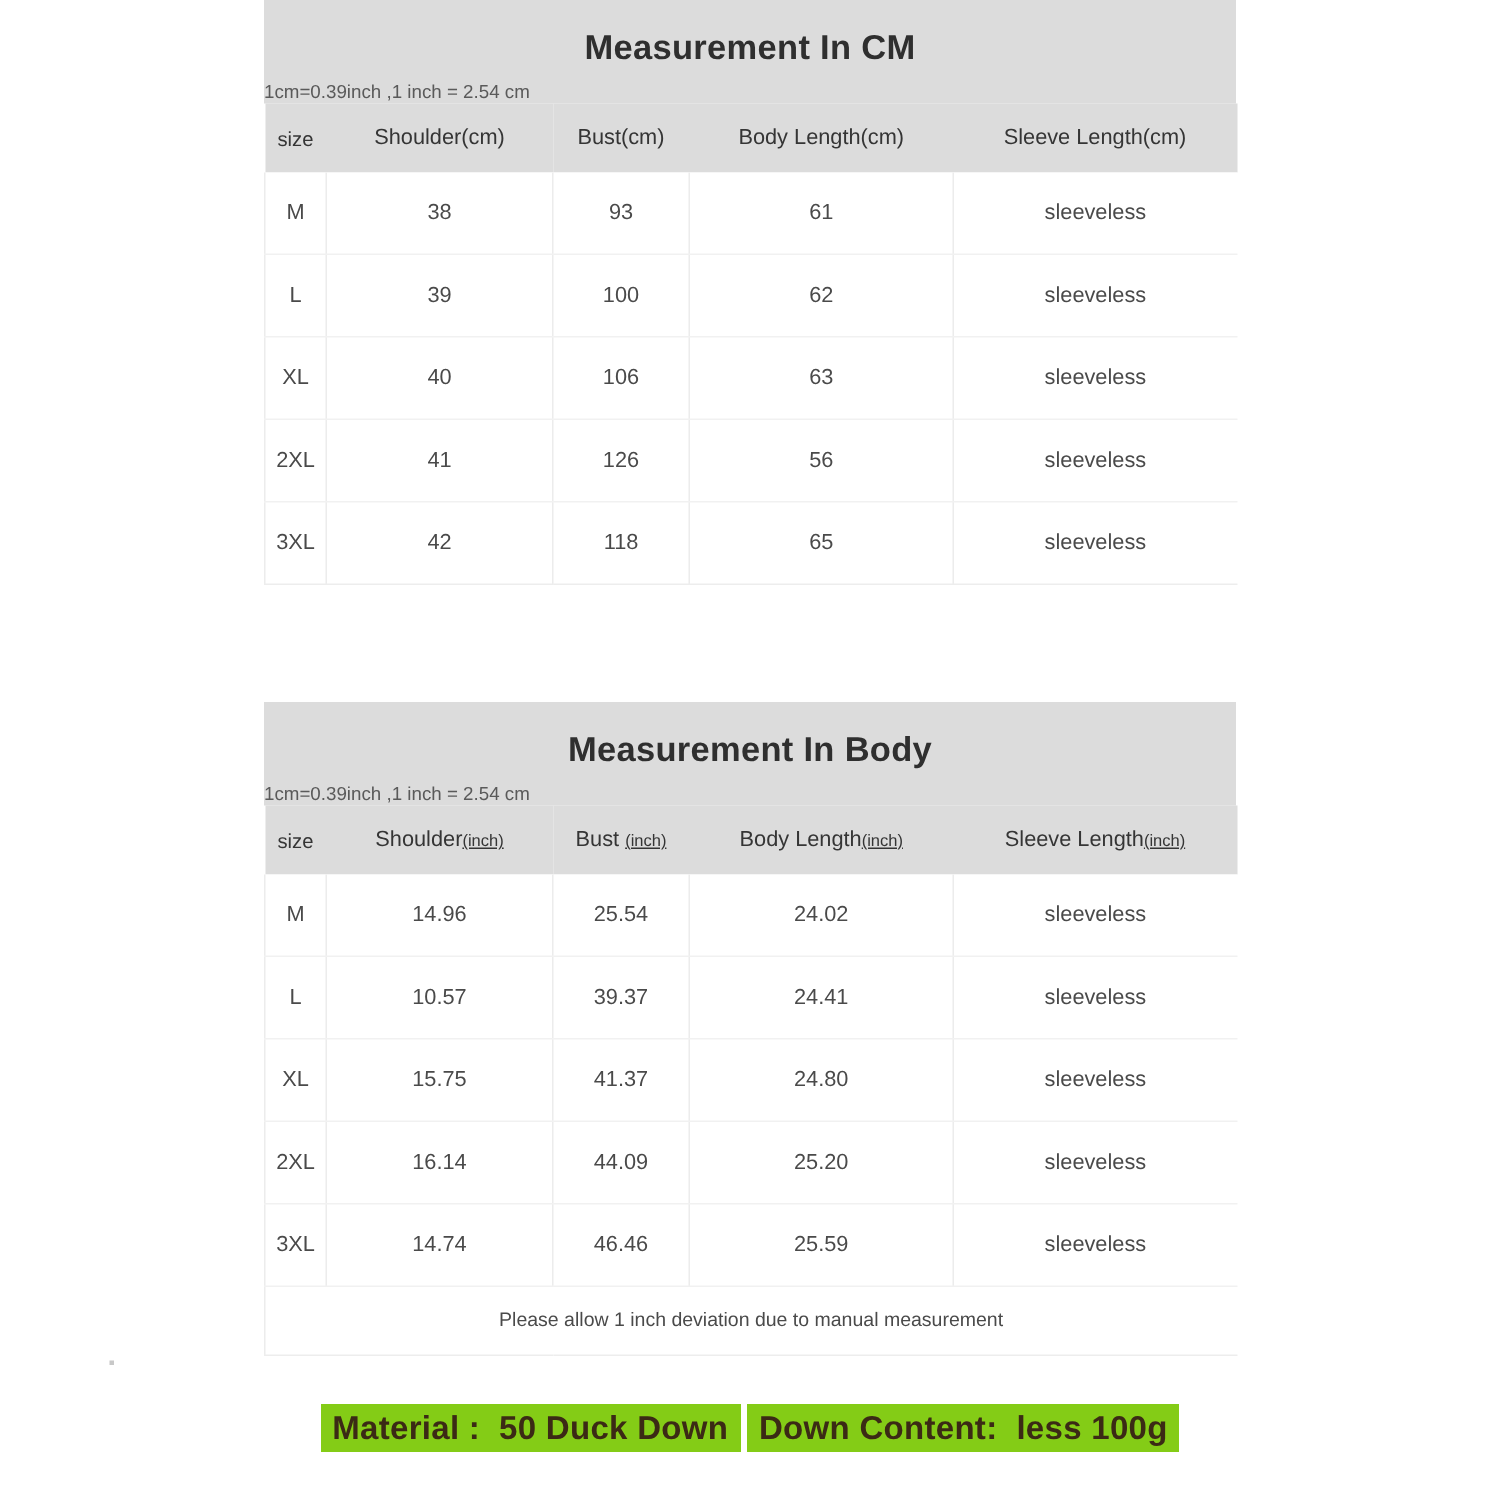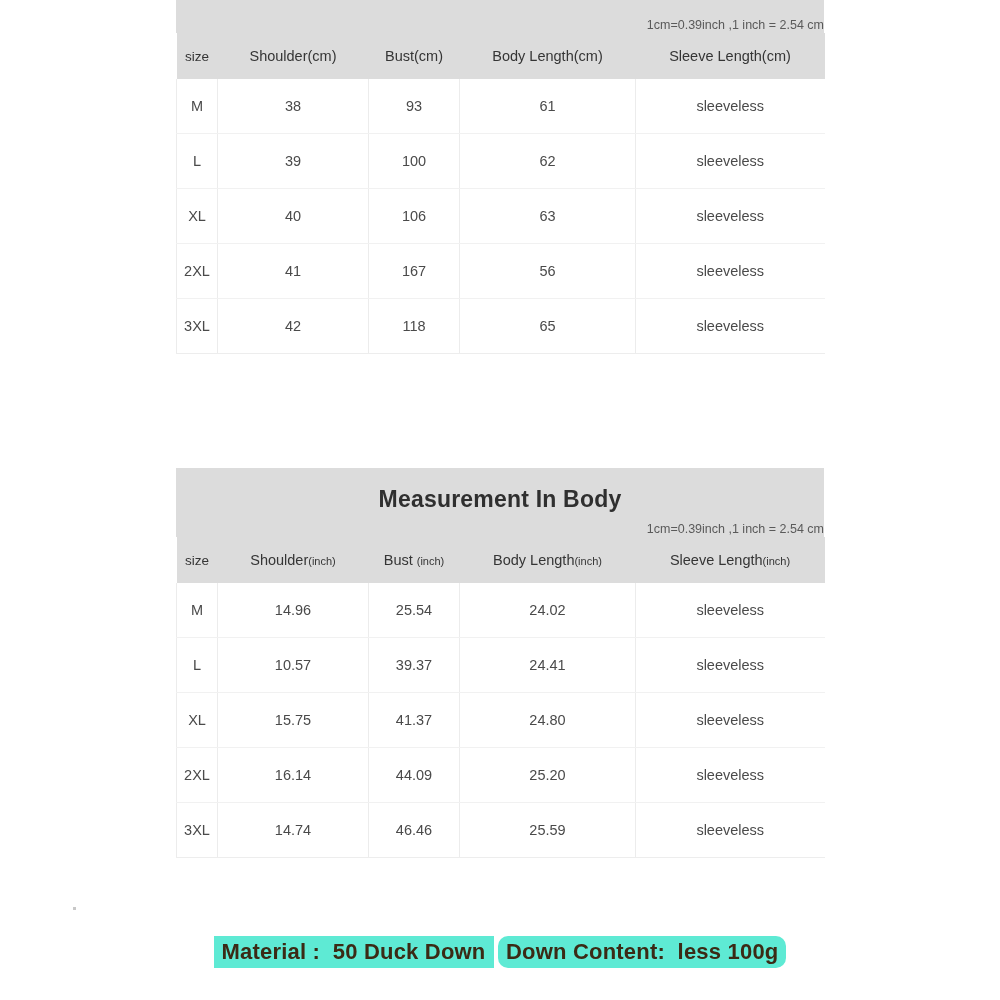--- a/index.html
+++ b/index.html
@@ -40,21 +40,21 @@
   .chart-title {
     text-align: center;
     font-size: 23px;
     font-weight: bold;
     color: #2f2f2f;
     letter-spacing: 0.2px;
     line-height: 30px;
     padding-top: 6px;
   }
   .chart-subtitle {
-    text-align: right;
+    text-align: left;
     font-size: 12.5px;
     color: #5a5a5a;
     line-height: 16px;
     padding-top: 7px;
   }
 
   table.size-table {
     border-collapse: collapse;
     width: 648px;
     table-layout: fixed;
@@ -69,21 +69,21 @@
     background: #dcdcdc;
     font-size: 14.5px;
     font-weight: normal;
     color: #353535;
     height: 46px;
     vertical-align: middle;
     border: none;
     padding: 0;
   }
   table.size-table thead th.size-col { font-size: 13.5px; }
-  .unit-sm { font-size: 11px; }
+  .unit-sm { font-size: 11px; text-decoration: underline; }
 
   table.size-table tbody td {
     height: 54px;
     text-align: center;
     vertical-align: middle;
     font-size: 14.5px;
     color: #4a4a4a;
     background: #ffffff;
     border-right: 1px solid #ececec;
     border-bottom: 1px solid #f1f1f1;
@@ -111,48 +111,49 @@
   
   .banner-wrap {
     position: absolute;
     left: 0;
     top: 932px;
     width: 1000px;
     text-align: center;
   }
   .banner {
     display: inline-block;
-    background: #5eead4;
+    background: #84cc16;
     color: #3b2a15;
     font-size: 22px;
     font-weight: bold;
     letter-spacing: 0.2px;
     padding: 2px 8px 3px 8px;
     line-height: 27px;
     white-space: pre;
   }
-  .banner-2 { margin-top: 4px; border-radius: 10px; }
+  .banner-2 { margin-top: 4px; }
 
   .speck {
     position: absolute;
     left: 73px;
     top: 907px;
     width: 3px;
     height: 3px;
     background: #c8c8c8;
   }
 </style>
 </head>
 <body>
 
 <div class="page">
 
   <div class="chart-block" id="block-cm">
 
     <div class="chart-head">
+      <div class="chart-title">Measurement In CM</div>
       <div class="chart-subtitle">1cm=0.39inch ,1 inch = 2.54 cm</div>
     </div>
 
     <table class="size-table">
       <colgroup>
         <col class="c-size">
           <col class="c-sh">
           <col class="c-bust">
           <col class="c-body">
           <col class="c-slv">
@@ -184,21 +185,21 @@
         <tr>
           <td class="size-col">XL</td>
           <td>40</td>
           <td>106</td>
           <td>63</td>
           <td class="sleeve-col">sleeveless</td>
         </tr>
         <tr>
           <td class="size-col">2XL</td>
           <td>41</td>
-          <td>167</td>
+          <td>126</td>
           <td>56</td>
           <td class="sleeve-col">sleeveless</td>
         </tr>
         <tr>
           <td class="size-col">3XL</td>
           <td>42</td>
           <td>118</td>
           <td>65</td>
           <td class="sleeve-col">sleeveless</td>
         </tr>
@@ -259,20 +260,25 @@
           <td>25.20</td>
           <td class="sleeve-col">sleeveless</td>
         </tr>
         <tr>
           <td class="size-col">3XL</td>
           <td>14.74</td>
           <td>46.46</td>
           <td>25.59</td>
           <td class="sleeve-col">sleeveless</td>
         </tr>
+        <tr class="note-row">
+          <td colspan="5">
+            <div class="note-line">Please allow 1 inch deviation due to manual measurement</div>
+          </td>
+        </tr>
       </tbody>
     </table>
   </div>
 
   <div class="banner-wrap">
     <div class="banner banner-1">Material :  50 Duck Down</div>
     <div class="banner banner-2">Down Content:  less 100g</div>
   </div>
 
   <div class="speck"></div>

